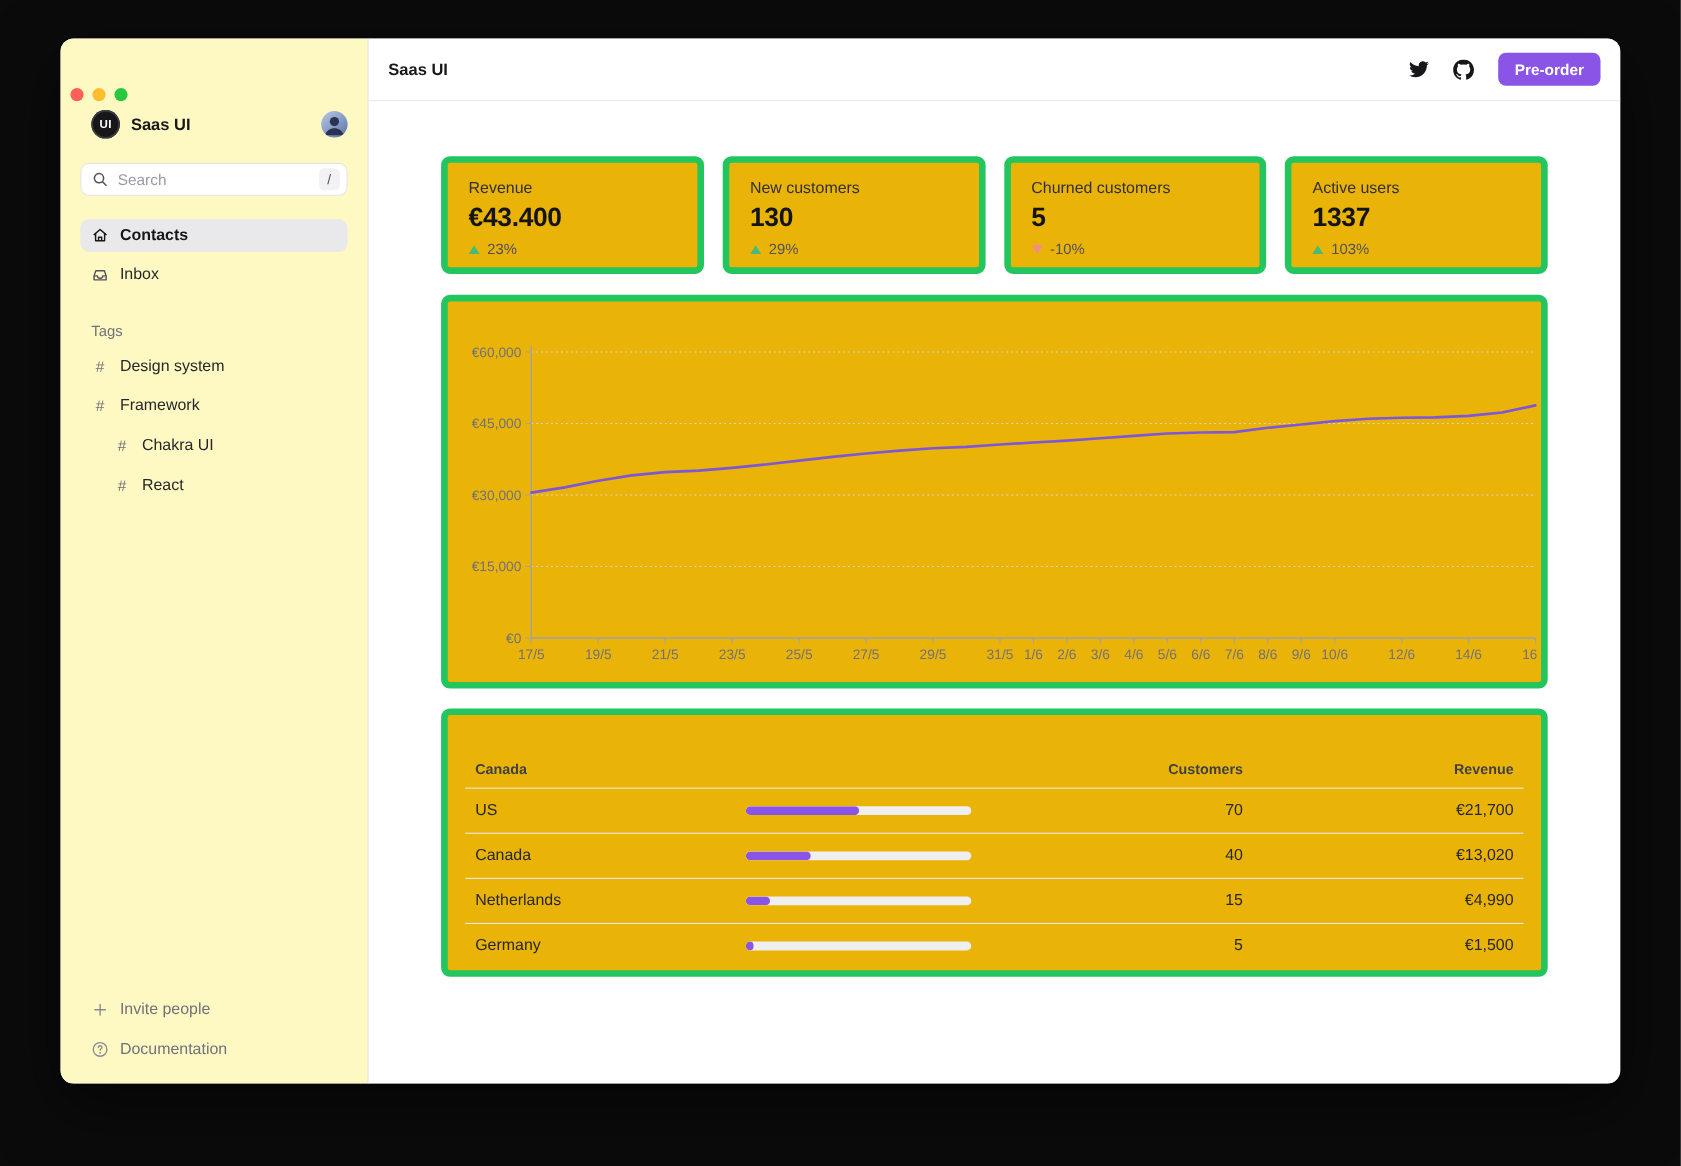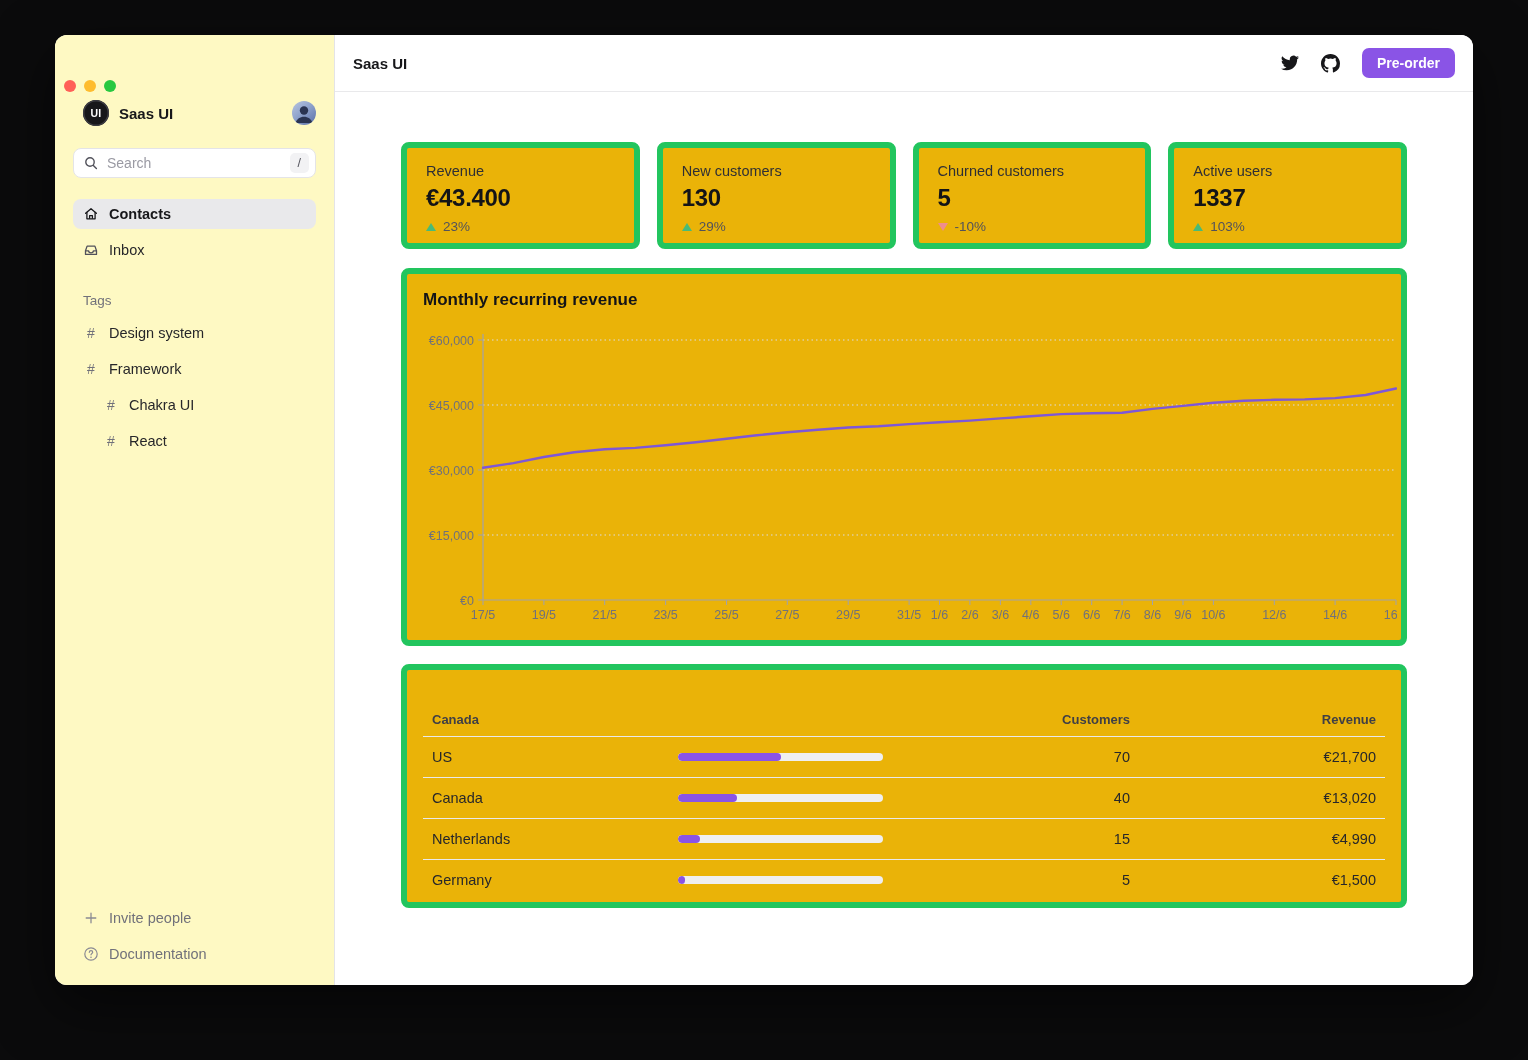--- a/index.html
+++ b/index.html
@@ -262,21 +262,20 @@
           <div class="stat-label">Active users</div>
           <div class="stat-value">1337</div>
           <div class="stat-change">
             <span class="tri tri-up"></span>
             <span>103%</span>
           </div>
         </div>
       </div>
 
       <div class="card chart-card">
-        <div class="card-title">Monthly recurring revenue</div>
         <div class="chart-wrap">
           <svg id="mrr-chart" width="974" height="296" viewBox="0 0 974 296">
               <line x1="55" x2="60" y1="272.0" y2="272.0" stroke="#a1a1aa" stroke-width="1"></line>
               <text class="tick" x="51" y="276.5" text-anchor="end">€0</text>
               <line x1="60" x2="973" y1="207.0" y2="207.0" stroke="#dcdce0" stroke-width="1" stroke-dasharray="1.5 3"></line>
               <line x1="55" x2="60" y1="207.0" y2="207.0" stroke="#a1a1aa" stroke-width="1"></line>
               <text class="tick" x="51" y="211.5" text-anchor="end">€15,000</text>
               <line x1="60" x2="973" y1="142.0" y2="142.0" stroke="#dcdce0" stroke-width="1" stroke-dasharray="1.5 3"></line>
               <line x1="55" x2="60" y1="142.0" y2="142.0" stroke="#a1a1aa" stroke-width="1"></line>
               <text class="tick" x="51" y="146.5" text-anchor="end">€30,000</text>

